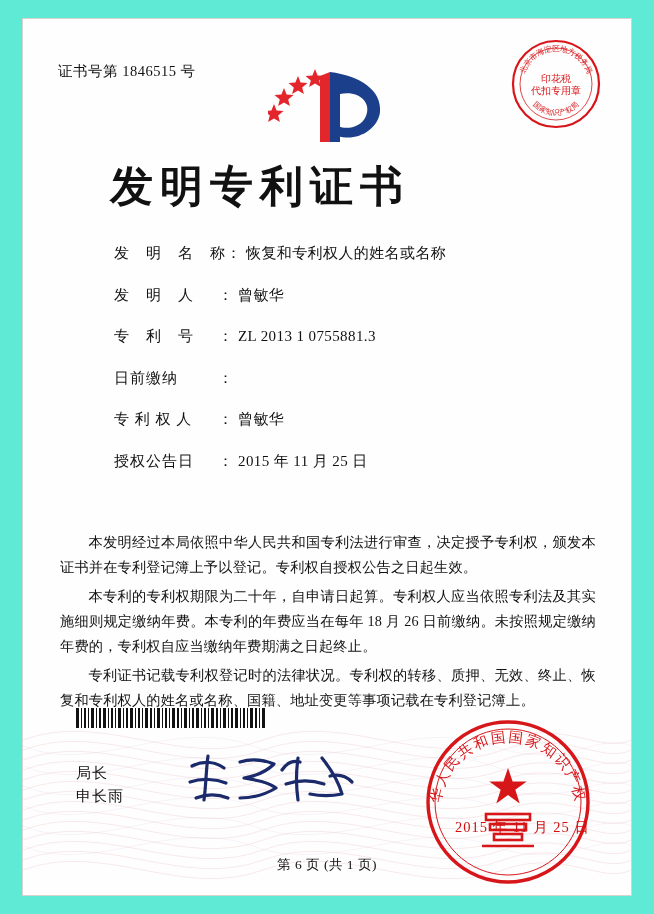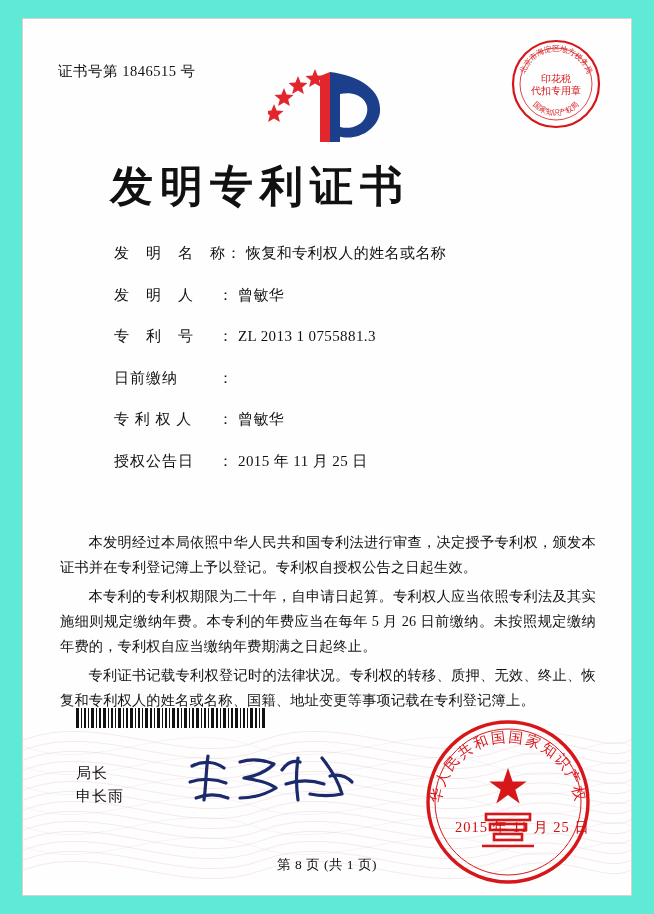--- a/index.html
+++ b/index.html
@@ -284,21 +284,21 @@
     </div>
     <div class="field-row">
       <span class="field-label">授权公告日</span>
       <span class="field-sep">：</span>
       <span class="field-value">2015 年 11 月 25 日</span>
     </div>
   </div>
 
   <div class="paragraphs">
     <p>本发明经过本局依照中华人民共和国专利法进行审查，决定授予专利权，颁发本证书并在专利登记簿上予以登记。专利权自授权公告之日起生效。</p>
-    <p>本专利的专利权期限为二十年，自申请日起算。专利权人应当依照专利法及其实施细则规定缴纳年费。本专利的年费应当在每年 5 月 26 日前缴纳。未按照规定缴纳年费的，专利权自应当缴纳年费期满之日起终止。</p>
+    <p>本专利的专利权期限为二十年，自申请日起算。专利权人应当依照专利法及其实施细则规定缴纳年费。本专利的年费应当在每年 18 月 26 日前缴纳。未按照规定缴纳年费的，专利权自应当缴纳年费期满之日起终止。</p>
     <p>专利证书记载专利权登记时的法律状况。专利权的转移、质押、无效、终止、恢复和专利权人的姓名或名称、国籍、地址变更等事项记载在专利登记簿上。</p>
   </div>
 
   <div class="barcode">
     <svg width="190" height="20" viewBox="0 0 190 20" xmlns="http://www.w3.org/2000/svg">
       <g fill="#111">
         <rect x="0" y="0" width="3" height="20"></rect>
           <rect x="5" y="0" width="1" height="20"></rect>
         <rect x="8" y="0" width="2" height="20"></rect>
           <rect x="12" y="0" width="1" height="20"></rect>
@@ -386,15 +386,15 @@
         <rect x="62" y="96" width="44" height="6"></rect>
         <rect x="66" y="106" width="36" height="6"></rect>
         <rect x="70" y="116" width="28" height="6"></rect>
         <path d="M58,128 L110,128"></path>
       </g>
     </svg>
   </div>
 
   <div class="seal-date">2015 年 11 月 25 日</div>
 
-  <div class="footer">第 8 页 (共 1 页)</div>
+  <div class="footer">第 6 页 (共 1 页)</div>
 
 </div>
 
 </body></html>

